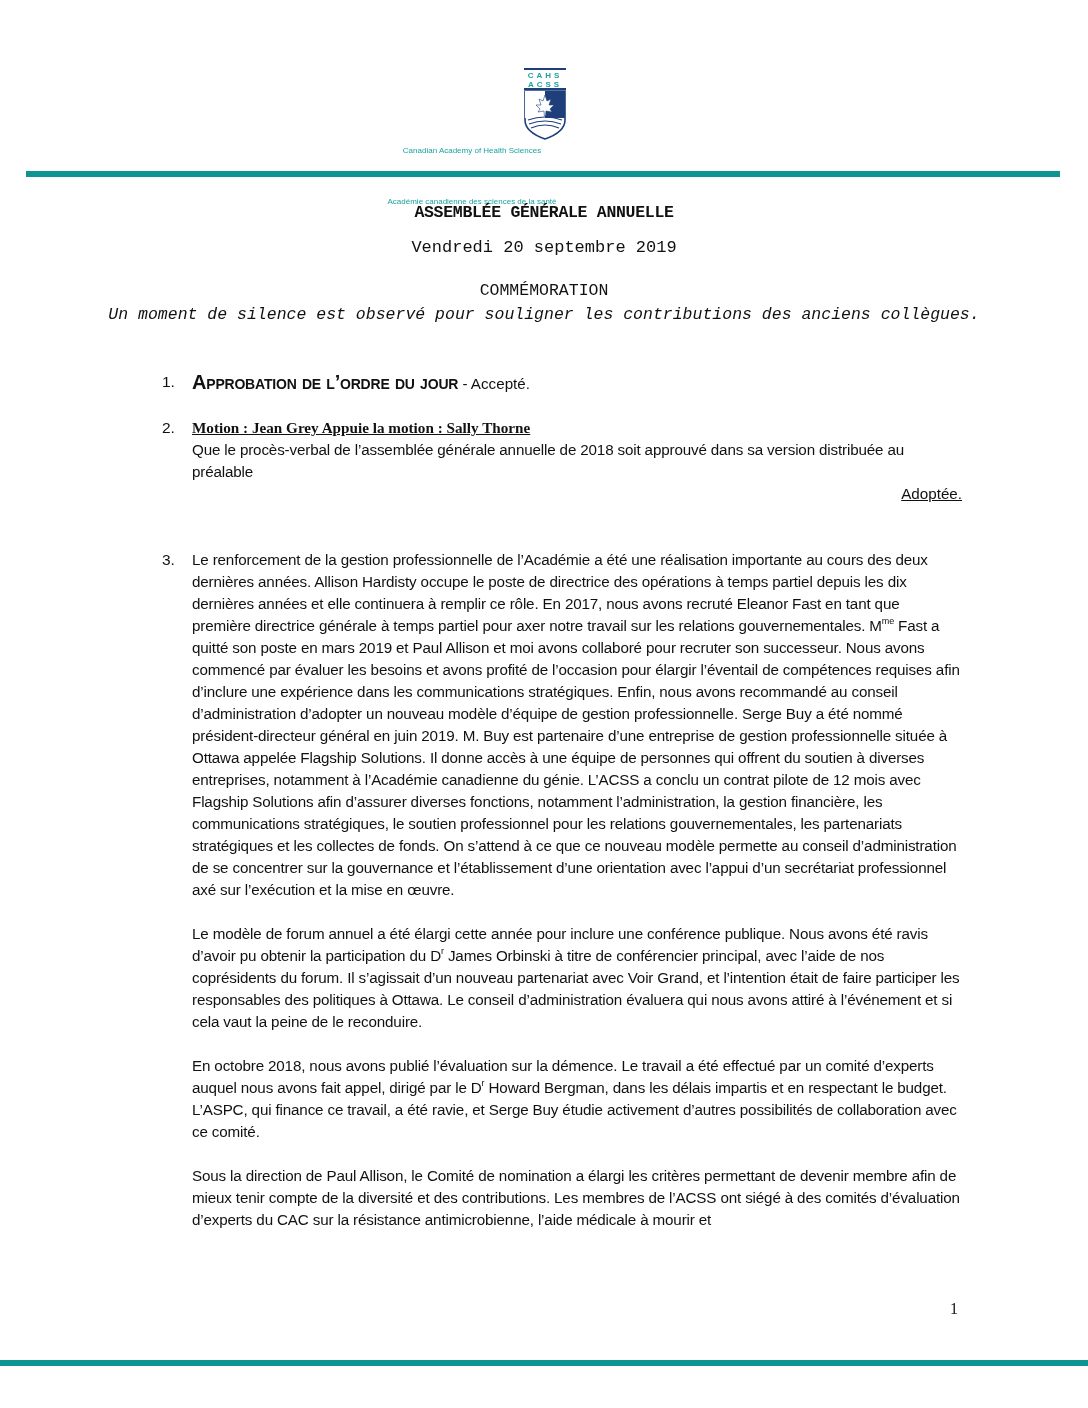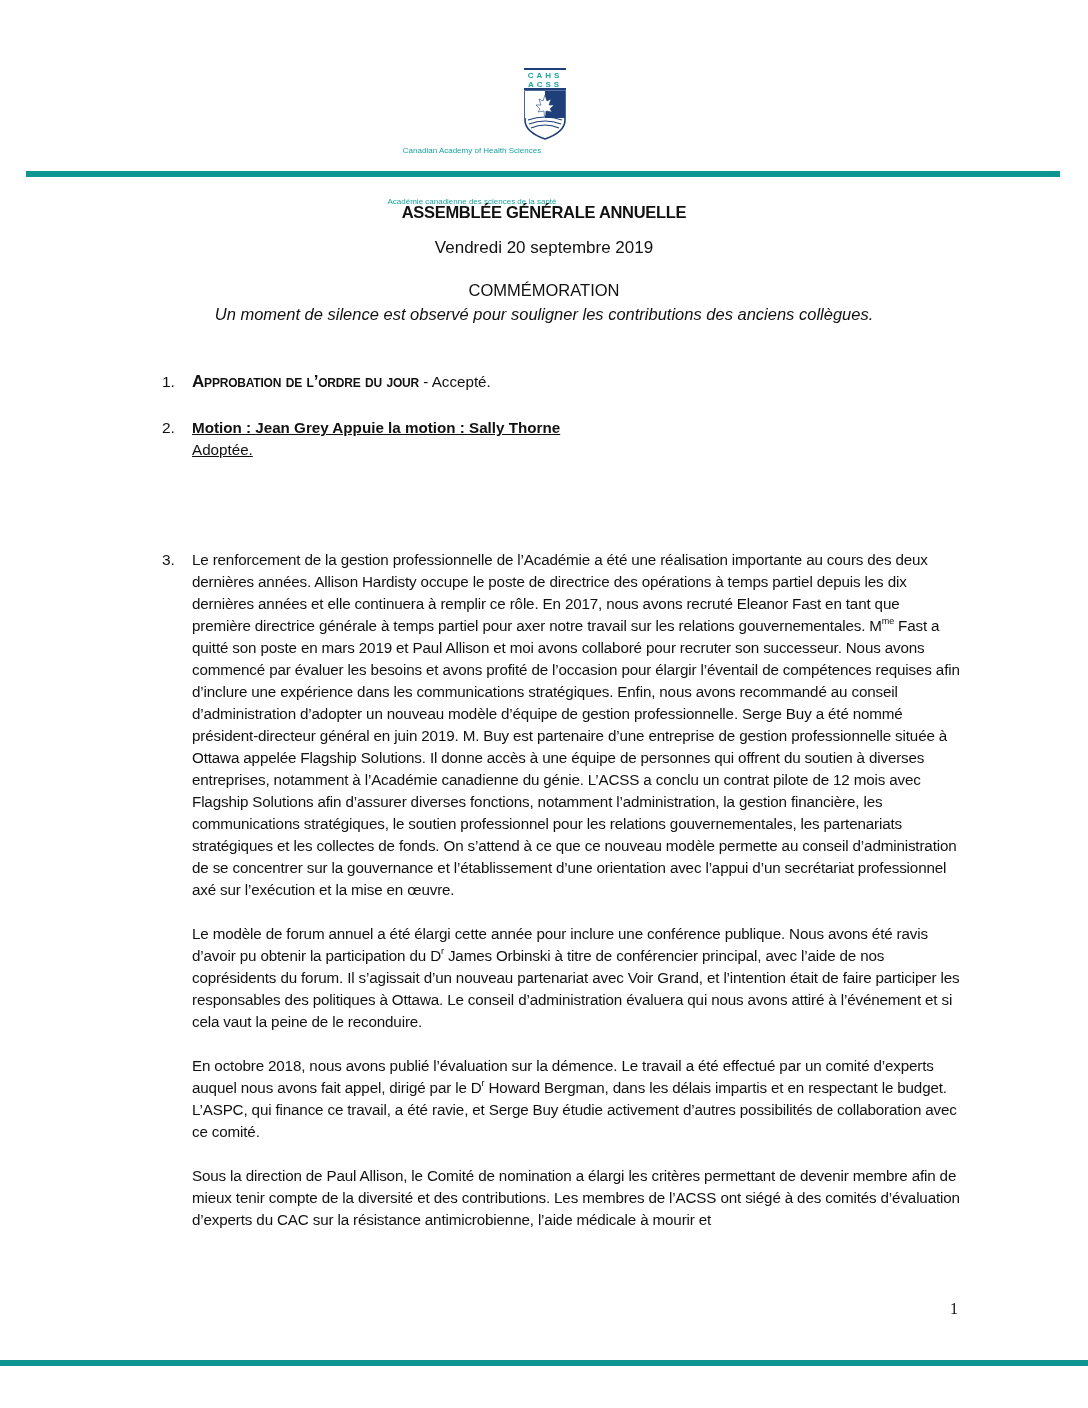--- a/index.html
+++ b/index.html
@@ -10,33 +10,33 @@
   
   .logo { position:absolute; left:518px; top:68px; width:54px; height:72px; }
   .logo-tagline { position:absolute; left:0; width:944px; text-align:center;
                   color:#1aa3a0; font-size:8px; line-height:11px; }
   .tag1 { top:145px; }
   .tag2 { top:156px;margin-top:40px; }
   .rule-top { position:absolute; left:26px; top:171px; width:1034px; height:6px; background:#0e9491; }
   .rule-bottom { position:absolute; left:0; top:1360px; width:1088px; height:6px; background:#0e9491; }
 
   
-  .center { position:absolute; left:0; width:1088px; text-align:center; }
+  .center { position:absolute; left:0; width:1088px; text-align:center;font-family:Liberation Mono, monospace; }
   .title { top:203px; font-weight:bold; font-size:16.5px; letter-spacing:-0.3px; }
   .date { top:238px; font-size:17px; }
   .commem { top:281px; font-size:16.5px; }
   .silence { top:305px; font-size:16.5px; font-style:italic; }
 
   
   .item { position:absolute; left:162px; width:800px; font-size:15.2px; line-height:22px; }
   .num { position:absolute; left:0; top:0; width:28px; font-size:15.5px; }
   .body { margin-left:30px; }
-  .sc-head { font-weight:bold; font-variant:small-caps; font-size:17px; letter-spacing:-0.2px; }
-  .motion { font-weight:bold; text-decoration:underline; }
-  .adopted { text-align:left; text-decoration:none; }
+  .sc-head { font-weight:bold; font-variant:small-caps; font-size:20px; letter-spacing:-0.2px; }
+  .motion { font-weight:bold; text-decoration:underline;font-family:Liberation Serif, serif; }
+  .adopted { text-align:right; text-decoration:none; }
   .adopted span { text-decoration:underline; }
   .para { margin:0 0 22px 0; letter-spacing:-0.15px; }
   sup { font-size:9px; line-height:0; position:relative; top:-1px; }
 
   .pagenum { position:absolute; left:950px; top:1300px; font-family:"Liberation Serif", serif; font-size:16px; }
 </style>
 </head>
 <body>
 
 <div class="page">
@@ -70,20 +70,21 @@
     <span class="num">1.</span>
     <div class="body">
       <span class="sc-head">Approbation de l’ordre du jour</span><span> - Accepté.</span>
     </div>
   </div>
 
   <div class="item" style="top:417px;">
     <span class="num">2.</span>
     <div class="body">
       <div class="motion">Motion :  Jean Grey  Appuie la motion :  Sally Thorne</div>
+      <div style="letter-spacing:-0.15px;">Que le procès-verbal de l’assemblée générale annuelle de 2018 soit approuvé dans sa version distribuée au préalable</div>
       <div class="adopted"><span>Adoptée.</span></div>
     </div>
   </div>
 
   <div class="item" style="top:549px;">
     <span class="num">3.</span>
     <div class="body">
       <p class="para"><span>Le renforcement de la gestion professionnelle de l’Académie a été une réalisation importante au cours des deux dernières années.  Allison Hardisty occupe le poste de directrice des opérations à temps partiel depuis les dix dernières années et elle continuera à remplir ce rôle.  En 2017, nous avons recruté Eleanor Fast en tant que première directrice générale à temps partiel pour axer notre travail sur les relations gouvernementales.  M</span><sup>me</sup><span> Fast a quitté son poste en mars 2019 et Paul Allison et moi avons collaboré pour recruter son successeur.  Nous avons commencé par évaluer les besoins et avons profité de l’occasion pour élargir l’éventail de compétences requises afin d’inclure une expérience dans les communications stratégiques.  Enfin, nous avons recommandé au conseil d’administration d’adopter un nouveau modèle d’équipe de gestion professionnelle.  Serge Buy a été nommé président-directeur général en juin 2019.  M. Buy est partenaire d’une entreprise de gestion professionnelle située à Ottawa appelée Flagship Solutions.  Il donne accès à une équipe de personnes qui offrent du soutien à diverses entreprises, notamment à l’Académie canadienne du génie.  L’ACSS a conclu un contrat pilote de 12 mois avec Flagship Solutions afin d’assurer diverses fonctions, notamment l’administration, la gestion financière, les communications stratégiques, le soutien professionnel pour les relations gouvernementales, les partenariats stratégiques et les collectes de fonds.  On s’attend à ce que ce nouveau modèle permette au conseil d’administration de se concentrer sur la gouvernance et l’établissement d’une orientation avec l’appui d’un secrétariat professionnel axé sur l’exécution et la mise en œuvre.</span></p>
       <p class="para"><span>Le modèle de forum annuel a été élargi cette année pour inclure une conférence publique.  Nous avons été ravis d’avoir pu obtenir la participation du D</span><sup>r</sup><span> James Orbinski à titre de conférencier principal, avec l’aide de nos coprésidents du forum.  Il s’agissait d’un nouveau partenariat avec Voir Grand, et l’intention était de faire participer les responsables des politiques à Ottawa.  Le conseil d’administration évaluera qui nous avons attiré à l’événement et si cela vaut la peine de le reconduire.</span></p>
       <p class="para"><span>En octobre 2018, nous avons publié l’évaluation sur la démence.  Le travail a été effectué par un comité d’experts auquel nous avons fait appel, dirigé par le D</span><sup>r</sup><span> Howard Bergman, dans les délais impartis et en respectant le budget.  L’ASPC, qui finance ce travail, a été ravie, et Serge Buy étudie activement d’autres possibilités de collaboration avec ce comité.</span></p>

